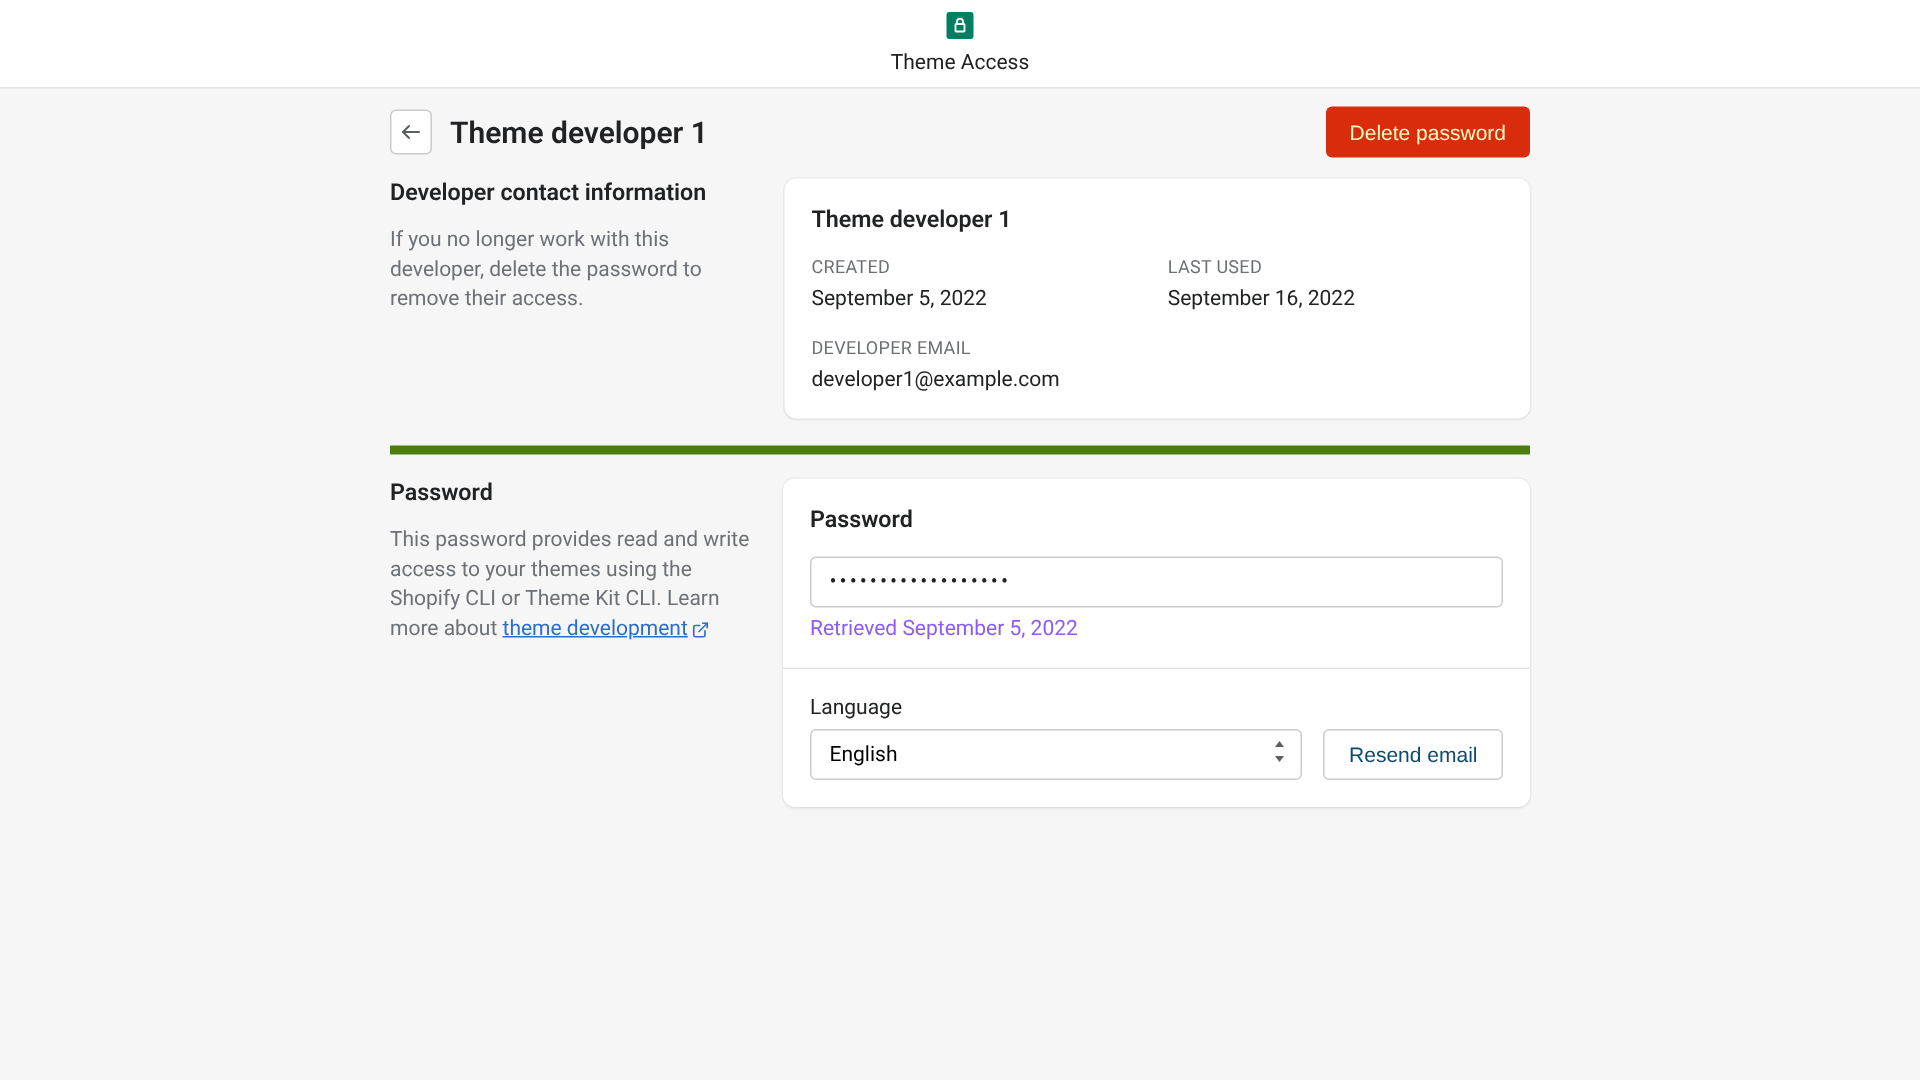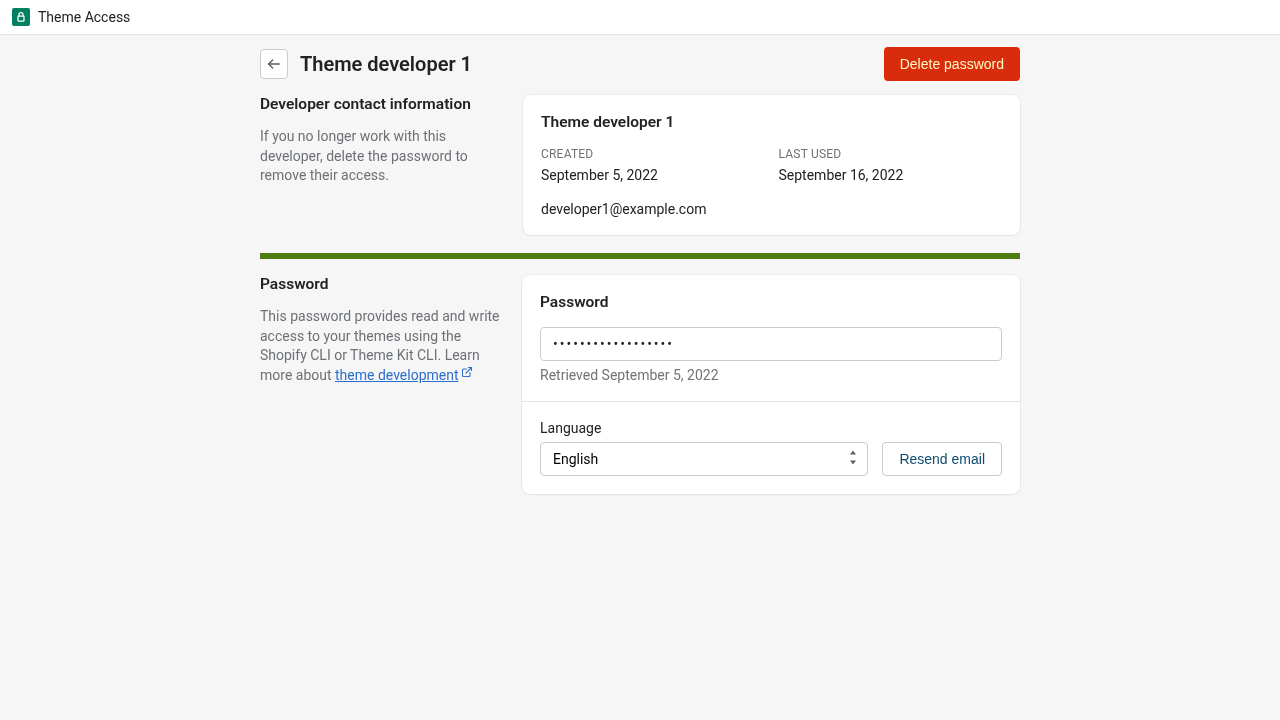--- a/index.html
+++ b/index.html
@@ -13,20 +13,21 @@
       color: #202223;
       font-size: 14px;
     }
     .top-bar {
       background: #fff;
       border-bottom: 1px solid #e1e3e5;
       padding: 8px 12px;
       display: flex;
       align-items: center;
       gap: 8px;
+      flex-direction: column;
     }
     .top-bar-icon {
       width: 18px;
       height: 18px;
       background: #008060;
       border-radius: 2px;
       display: flex;
       align-items: center;
       justify-content: center;
       color: #fff;
@@ -98,20 +99,21 @@
     .section-left p {
       color: #6d7175;
       line-height: 1.4;
       font-size: 14px;
     }
     .link {
       color: #2c6ecb;
       text-decoration: underline;
       cursor: pointer;
       display: inline-flex;
+      align-items: center;
       gap: 2px;
     }
     .external-icon {
       width: 12px;
       height: 12px;
     }
     .card {
       flex: 1;
       background: #fff;
       border-radius: 8px;
@@ -150,21 +152,21 @@
       padding: 8px 12px;
       border: 1px solid #c9cccf;
       border-radius: 4px;
       font-size: 14px;
       font-family: inherit;
       background: #fff;
       color: #202223;
       letter-spacing: 2px;
     }
     .helper-text {
-      color: #737373;
+      color: #8b5cf6;
       font-size: 14px;
       margin-top: 6px;
     }
     .resend-heading {
       font-size: 12px;
       letter-spacing: 0.2px;
       color: #6d7175;
       margin-bottom: 10px;
     }
     .lang-label {
@@ -247,20 +249,21 @@
         <div class="info-grid">
           <div class="info-block">
             <div class="info-label">CREATED</div>
             <div class="info-value">September 5, 2022</div>
           </div>
           <div class="info-block">
             <div class="info-label">LAST USED</div>
             <div class="info-value">September 16, 2022</div>
           </div>
           <div class="info-block full">
+            <div class="info-label">DEVELOPER EMAIL</div>
             <div class="info-value">developer1@example.com</div>
           </div>
         </div>
       </div>
     </div>
   </div>
 
   <div class="section">
     <div class="section-left">
       <h2>Password</h2>

